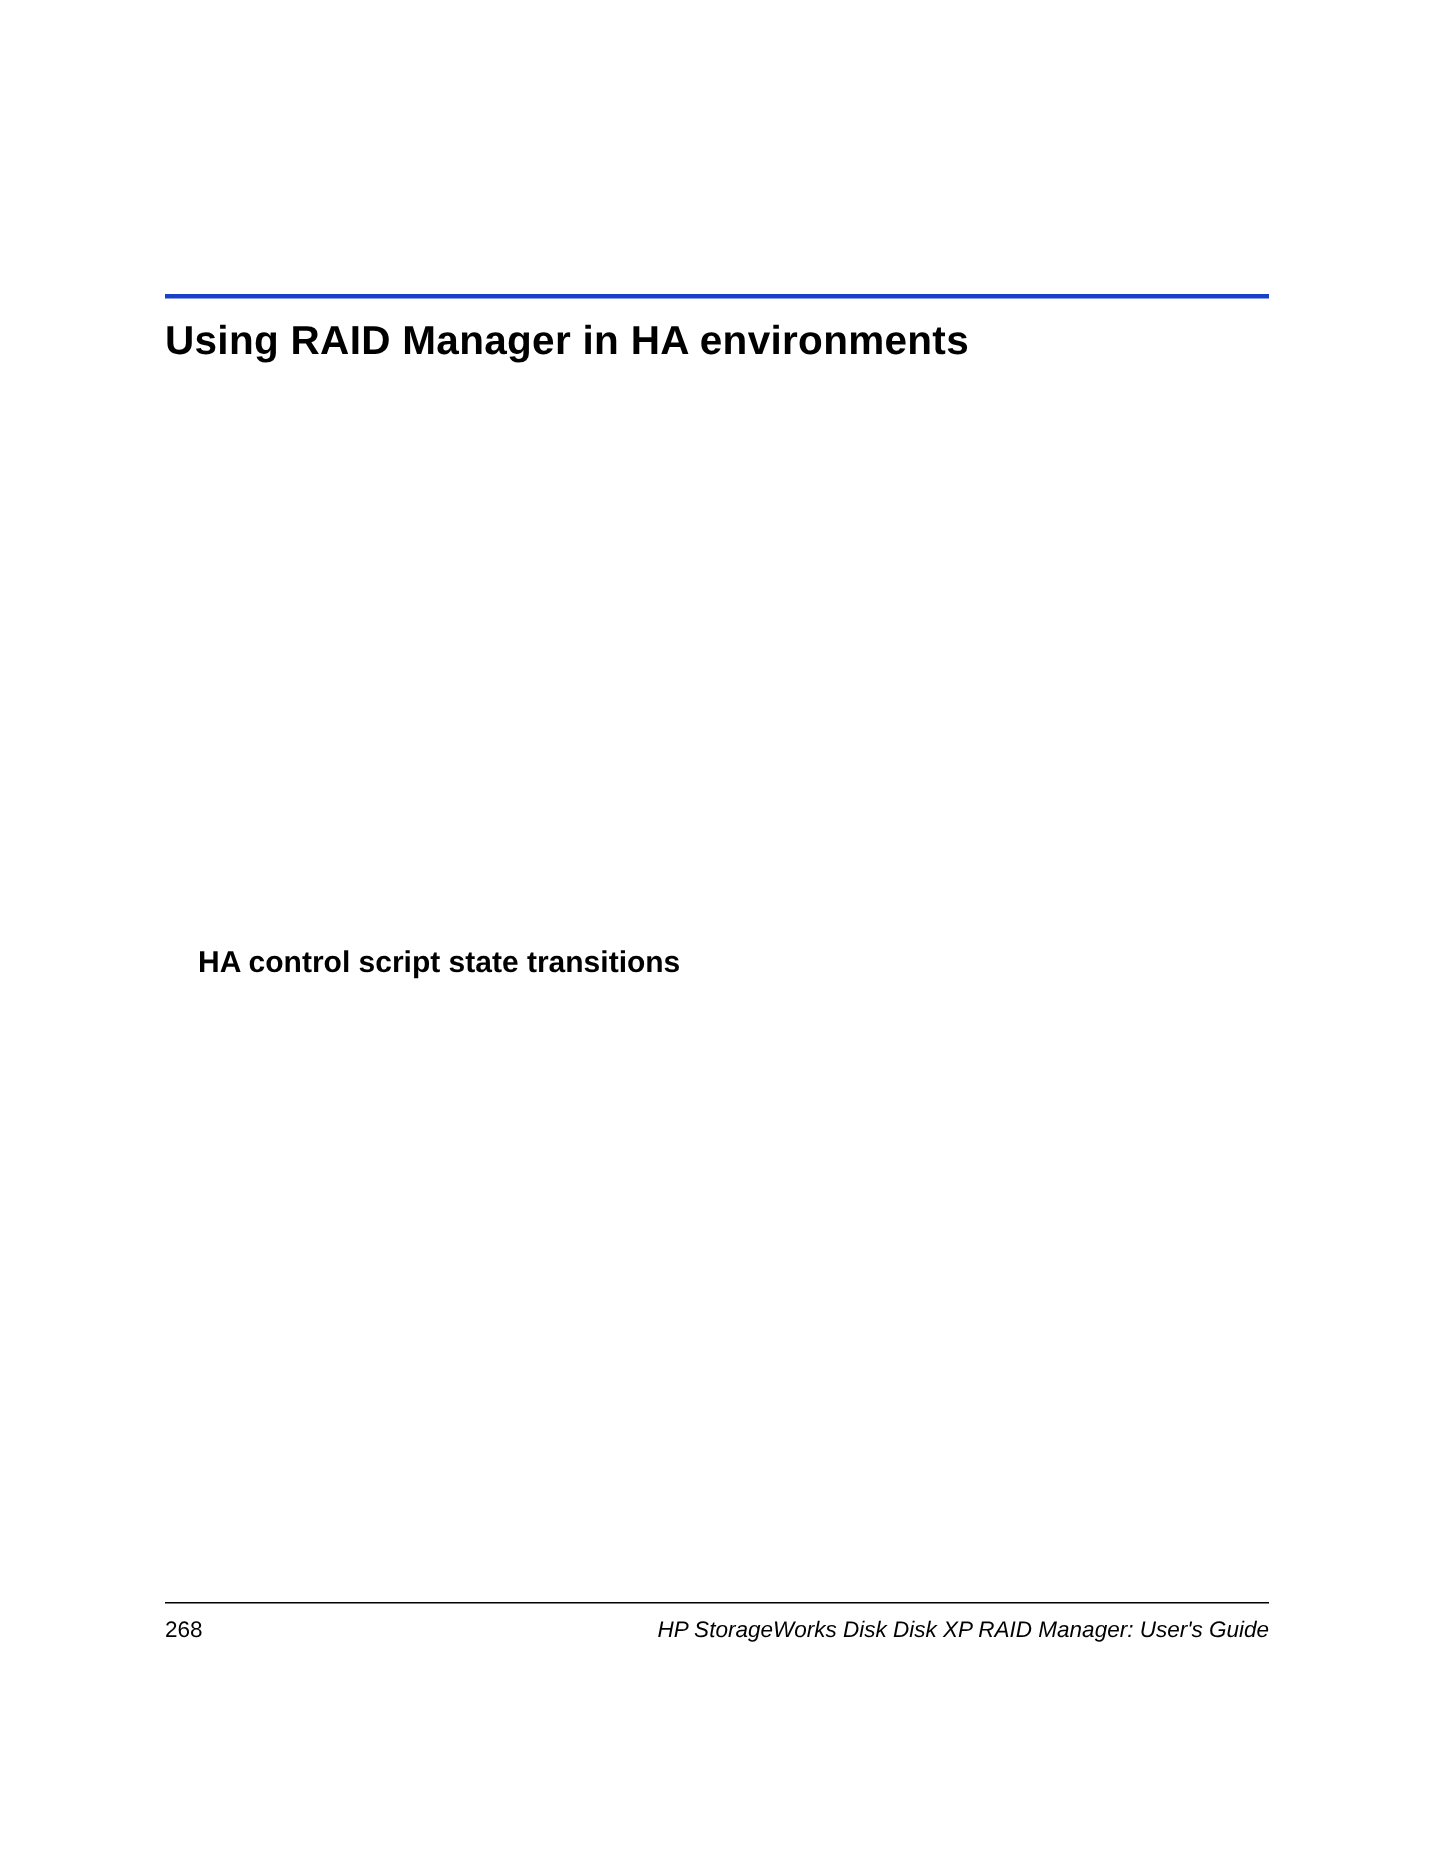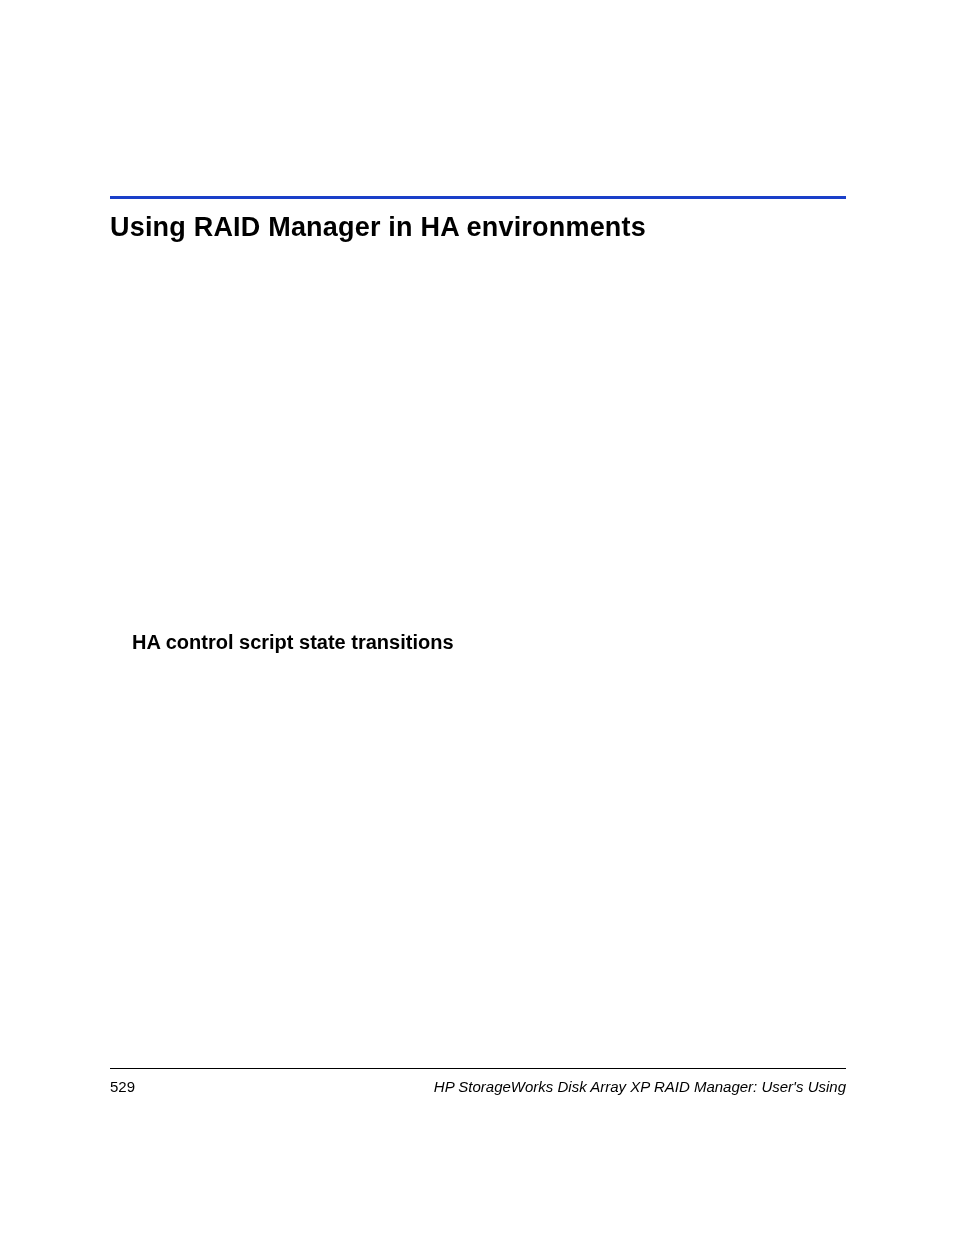--- a/index.html
+++ b/index.html
@@ -73,17 +73,17 @@
 <div class="page">
 
   <div class="rule-blue"></div>
 
   <div class="heading-main">Using RAID Manager in HA environments</div>
 
   <div class="heading-sub">HA control script state transitions</div>
 
   <div class="footer-rule"></div>
 
-  <div class="footer-left">529</div>
+  <div class="footer-left">268</div>
 
-  <div class="footer-right">HP StorageWorks Disk Array XP RAID Manager: User's Using</div>
+  <div class="footer-right">HP StorageWorks Disk Disk XP RAID Manager: User's Guide</div>
 
 </div>
 
 </body></html>

